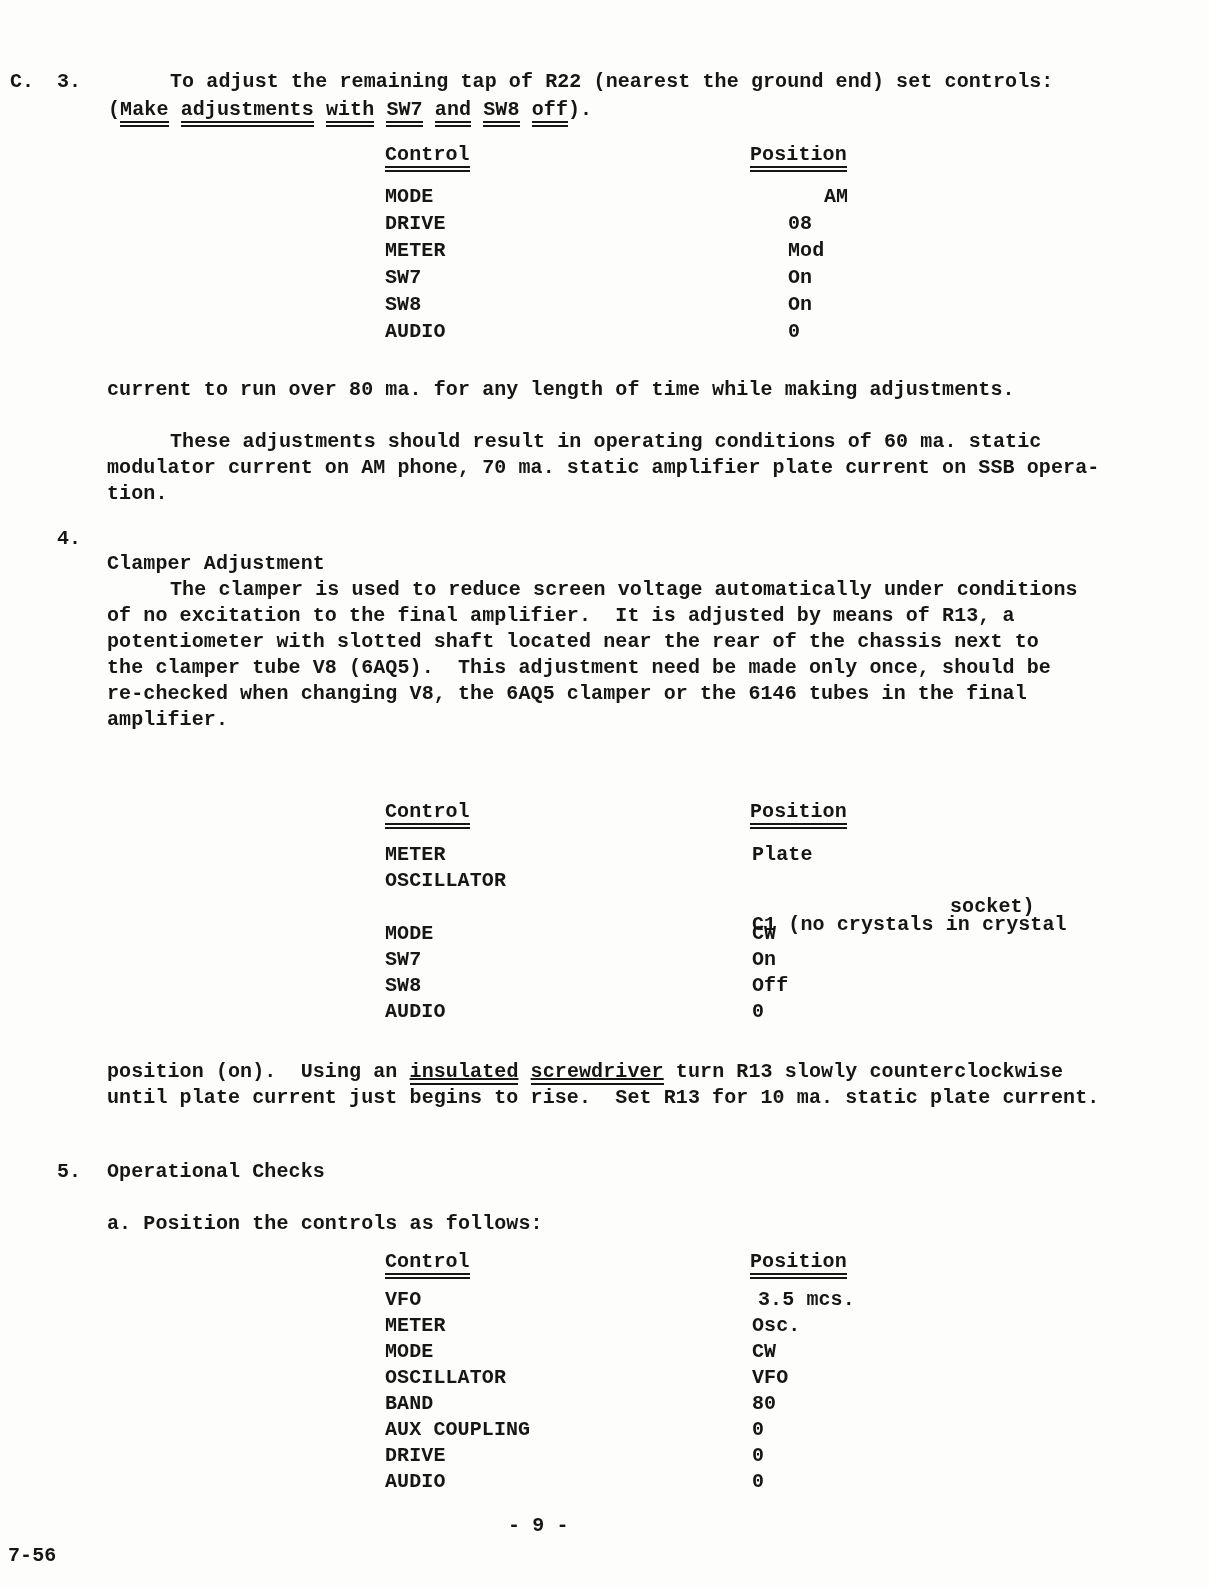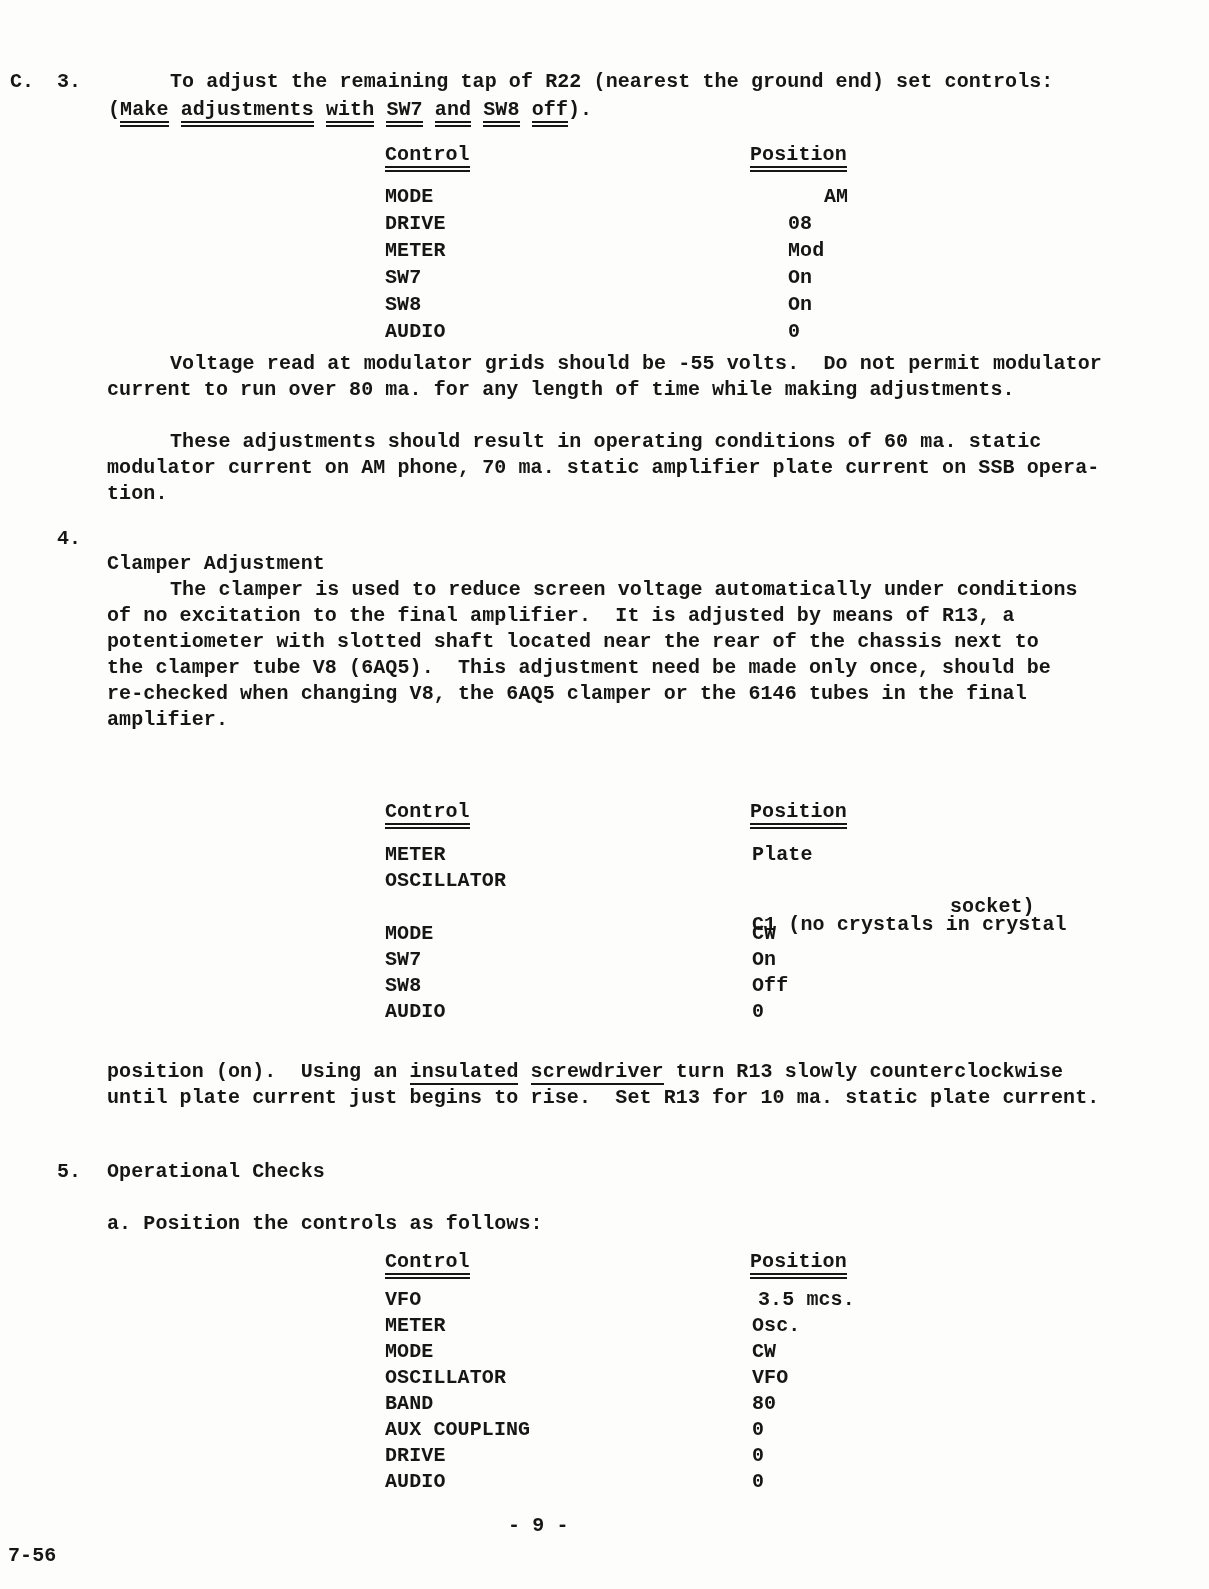--- a/index.html
+++ b/index.html
@@ -4,21 +4,21 @@
 <style>
   html,body{margin:0;padding:0;background:#ddd;}
   .page{
     position:relative;width:1209px;height:1589px;background:#fdfdfb;
     font-family:"Liberation Mono","DejaVu Sans Mono",monospace;
     font-size:20px;line-height:24px;letter-spacing:0.1px;
     color:#161616;font-weight:700;overflow:hidden;margin:0 auto;
   }
   .t{position:absolute;white-space:pre;}
   
-  .u{border-bottom:2px solid currentColor;}
+  .u{border-bottom:2px solid currentColor;text-decoration:underline;}
   
   .uu{position:relative;border-bottom:2px solid currentColor;}
   .uu::after{content:"";position:absolute;left:0;right:0;bottom:-6px;border-bottom:2px solid currentColor;}
 </style>
 </head>
 <body>
 
 <div class="page">
 
   <div class="t" style="top:70px;left:10px">C.</div>
@@ -34,21 +34,20 @@
   <div class="t" style="top:212px;left:788px">08</div>
   <div class="t" style="top:239px;left:385px">METER</div>
   <div class="t" style="top:239px;left:788px">Mod</div>
   <div class="t" style="top:266px;left:385px">SW7</div>
   <div class="t" style="top:266px;left:788px">On</div>
   <div class="t" style="top:293px;left:385px">SW8</div>
   <div class="t" style="top:293px;left:788px">On</div>
   <div class="t" style="top:320px;left:385px">AUDIO</div>
   <div class="t" style="top:320px;left:788px">0</div>
 
-  <div class="t" style="top:352px;left:170px">Voltage read at modulator grids should be -55 volts.  Do not permit modulator</div>
   <div class="t" style="top:378px;left:107px">current to run over 80 ma. for any length of time while making adjustments.</div>
 
   <div class="t" style="top:430px;left:170px">These adjustments should result in operating conditions of 60 ma. static</div>
   <div class="t" style="top:456px;left:107px">modulator current on AM phone, 70 ma. static amplifier plate current on SSB opera-</div>
   <div class="t" style="top:482px;left:107px">tion.</div>
 
   <div class="t" style="top:527px;left:57px">4.</div>
   <div class="t" style="top:552px;left:107px">Clamper Adjustment</div>
 
   <div class="t" style="top:578px;left:170px">The clamper is used to reduce screen voltage automatically under conditions</div>

